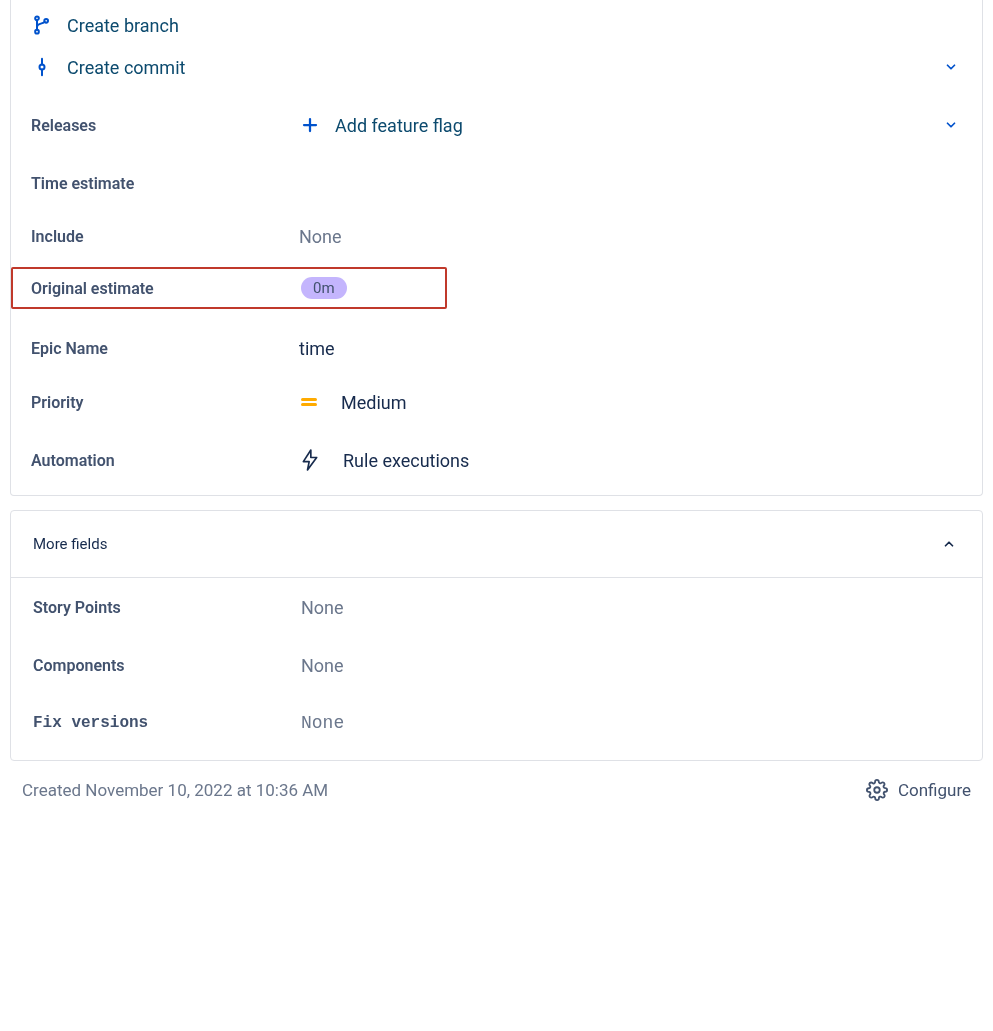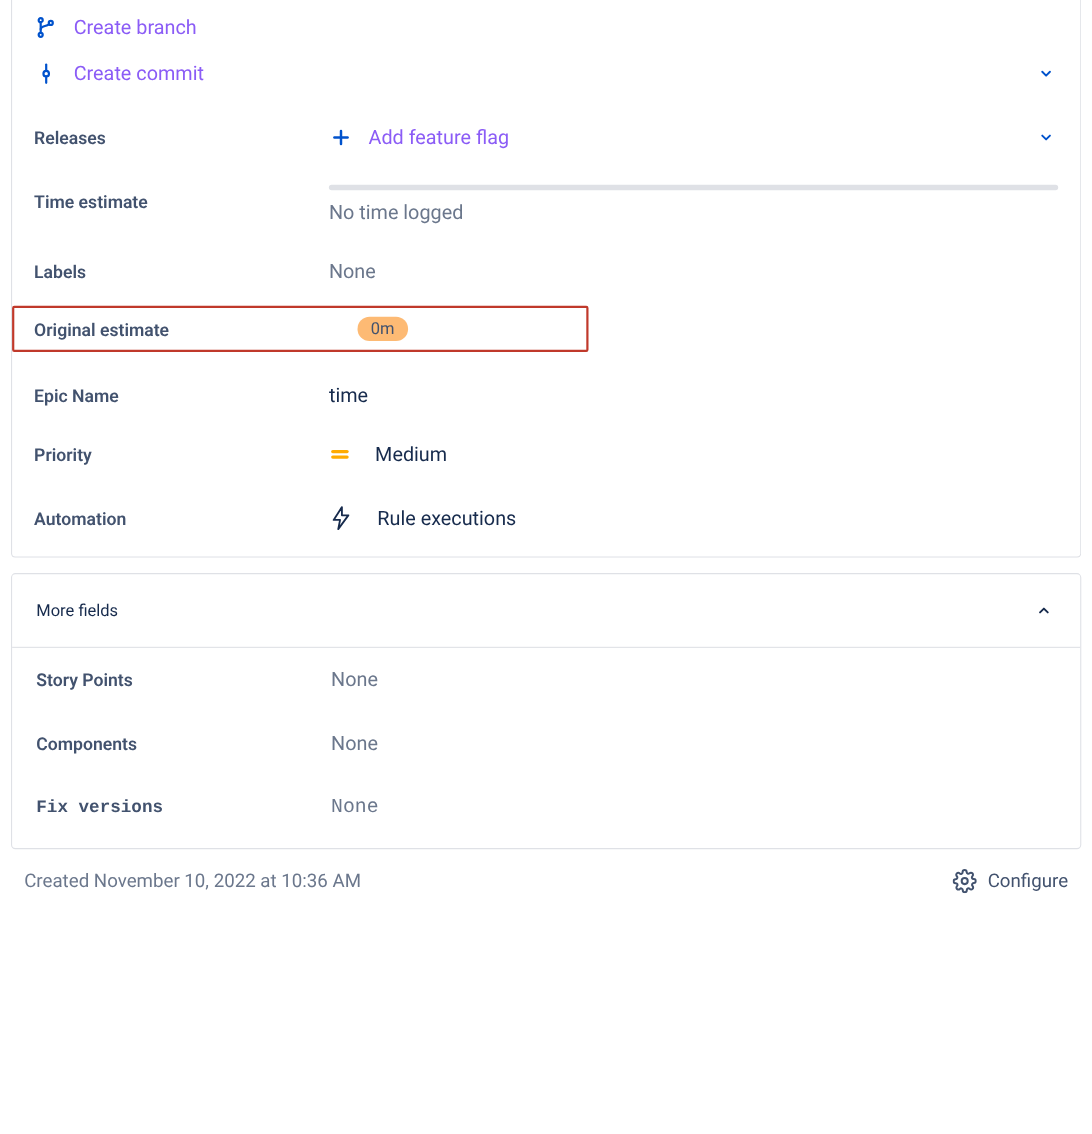--- a/index.html
+++ b/index.html
@@ -38,21 +38,21 @@
     display: flex;
     flex-direction: column;
     gap: 12px;
   }
   .value-line {
     display: flex;
     align-items: center;
     gap: 14px;
     min-height: 30px;
   }
-  .link-text { color: #8b5cf6; }
+  .link-text { color: #0c4a6e; }
   .muted { color: #6B778C; }
   .icon {
     width: 22px;
     height: 22px;
     display: inline-flex;
     align-items: center;
     justify-content: center;
     flex-shrink: 0;
   }
   .icon svg { display: block; }
@@ -70,38 +70,37 @@
   .checkbox {
     width: 22px; height: 22px;
     background: #0052CC;
     border-radius: 4px;
     display: inline-flex;
     align-items: center;
     justify-content: center;
     color: #fff;
   }
   .pill {
-    background: #fdba74;
+    background: #c4b5fd;
     border-radius: 12px;
     padding: 2px 12px;
     font-size: 15px;
     color: #42526E;
     display: inline-block;
   }
   .highlight-box {
     border: 2px solid #C0392B;
     border-radius: 2px;
     margin: 6px 0 6px 0;
     padding: 8px 18px 8px 18px;
     display: flex;
     align-items: center;
-    width: 524px;
+    width: 436px;
     position: relative;
     left: 0;
-    gap: 24px;
   }
   .highlight-box .field-label { padding-top: 0; }
   .priority-icon {
     display: inline-flex;
     flex-direction: column;
     gap: 2px;
     width: 20px;
     align-items: center;
   }
   .priority-icon span {
@@ -194,29 +193,25 @@
               <polyline points="6 9 12 15 18 9"></polyline>
             </svg>
         </span>
       </div>
     </div>
   </div>
 
   <div class="row" style="padding-top:18px;">
     <div class="field-label">Time estimate</div>
     <div class="field-value">
-      <div>
-        <div class="tt-bar"></div>
-        <div class="muted" style="font-size:18px;">No time logged</div>
-      </div>
     </div>
   </div>
 
   <div class="row" style="padding-top:18px;">
-    <div class="field-label">Labels</div>
+    <div class="field-label">Include</div>
     <div class="field-value">
       <div class="value-line">
           <span class="muted">None</span>
         </div>
     </div>
   </div>
 
   <div style="padding:0 0 0 0;">
     <div class="highlight-box">
       <div class="field-label" style="width:270px;flex:0 0 270px;">Original estimate</div>

